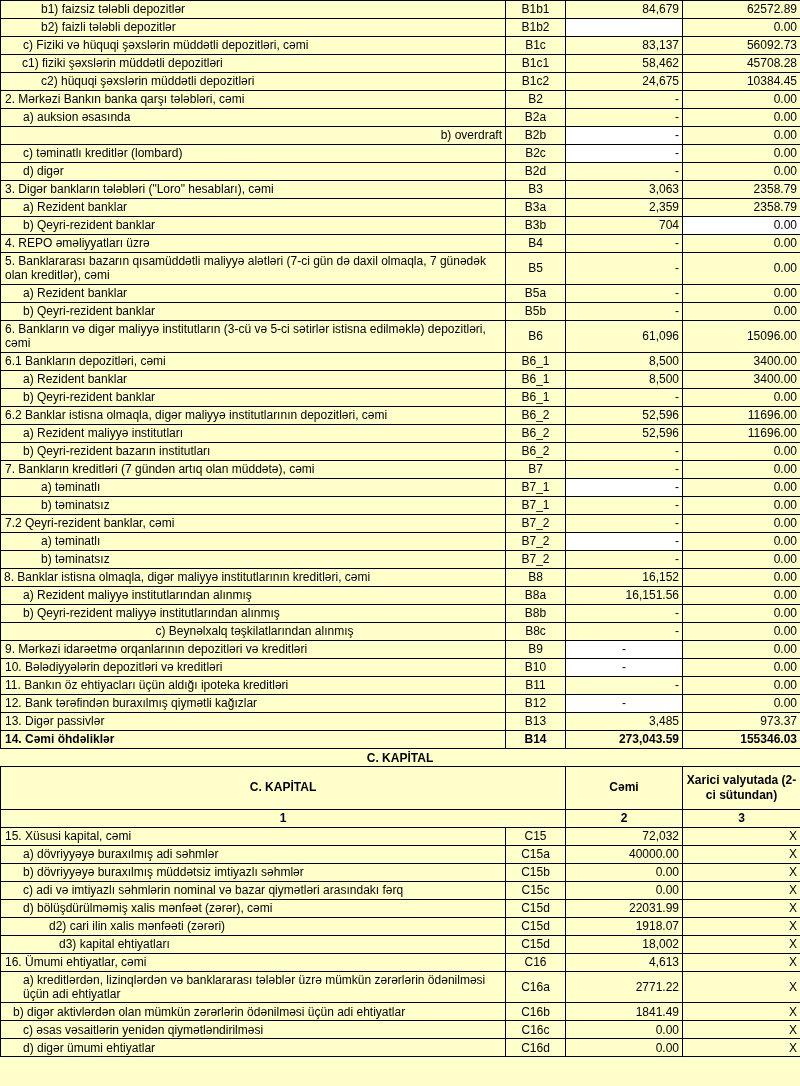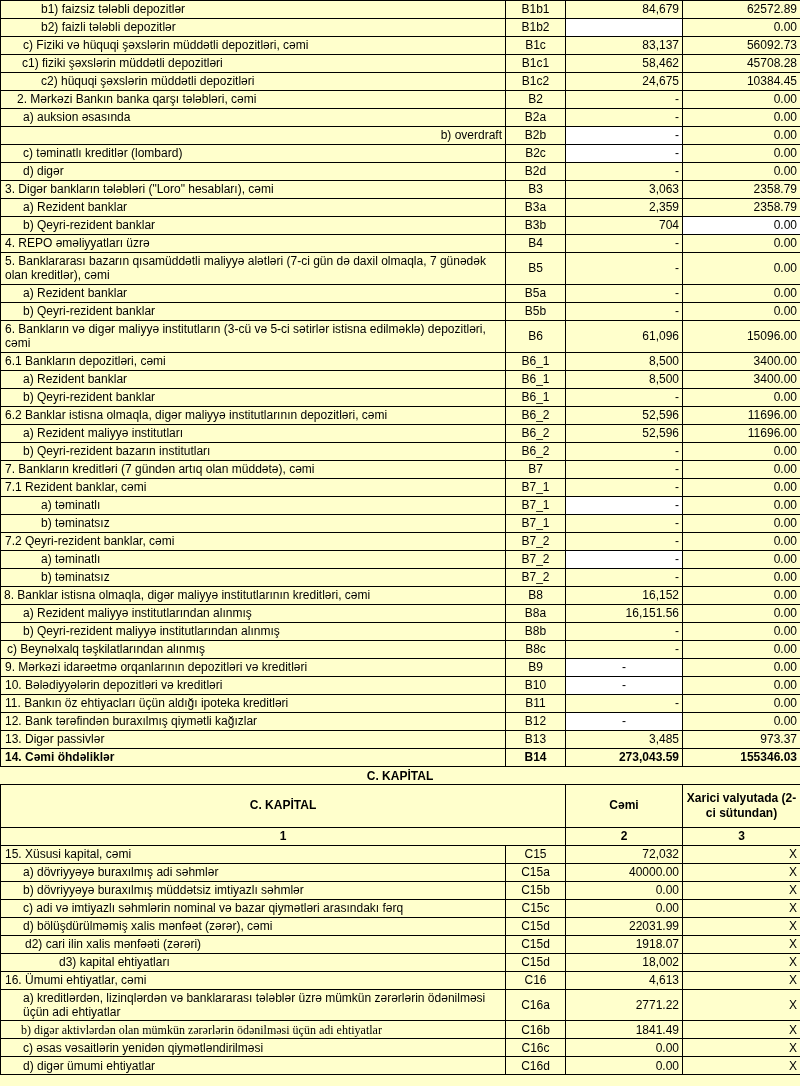--- a/index.html
+++ b/index.html
@@ -71,21 +71,21 @@
           <td class="num">58,462</td>
           <td class="num">45708.28</td>
         </tr>
         <tr>
           <td class="lbl" style="padding-left: 40px;">c2) hüquqi şəxslərin müddətli depozitləri</td>
           <td class="code">B1c2</td>
           <td class="num">24,675</td>
           <td class="num">10384.45</td>
         </tr>
         <tr>
-          <td class="lbl" style="padding-left: 16px;">2. Mərkəzi Bankın banka qarşı tələbləri, cəmi</td>
+          <td class="lbl" style="padding-left: 4px;">2. Mərkəzi Bankın banka qarşı tələbləri, cəmi</td>
           <td class="code">B2</td>
           <td class="num">-</td>
           <td class="num">0.00</td>
         </tr>
         <tr>
           <td class="lbl" style="padding-left: 22px;">a) auksion əsasında</td>
           <td class="code">B2a</td>
           <td class="num">-</td>
           <td class="num">0.00</td>
         </tr>
@@ -191,26 +191,20 @@
           <td class="num">-</td>
           <td class="num">0.00</td>
         </tr>
         <tr>
           <td class="lbl" style="padding-left: 4px;">7. Bankların kreditləri (7 gündən artıq olan müddətə), cəmi</td>
           <td class="code">B7</td>
           <td class="num">-</td>
           <td class="num">0.00</td>
         </tr>
         <tr>
-          <td class="lbl" style="padding-left: 4px;">7.1 Rezident banklar, cəmi</td>
-          <td class="code">B7_1</td>
-          <td class="num">-</td>
-          <td class="num">0.00</td>
-        </tr>
-        <tr>
           <td class="lbl" style="padding-left: 40px;">a) təminatlı</td>
           <td class="code">B7_1</td>
           <td class="num wc">-</td>
           <td class="num">0.00</td>
         </tr>
         <tr>
           <td class="lbl" style="padding-left: 40px;">b) təminatsız</td>
           <td class="code">B7_1</td>
           <td class="num">-</td>
           <td class="num">0.00</td>
@@ -245,21 +239,21 @@
           <td class="num">16,151.56</td>
           <td class="num">0.00</td>
         </tr>
         <tr>
           <td class="lbl" style="padding-left: 22px;">b) Qeyri-rezident maliyyə institutlarından alınmış</td>
           <td class="code">B8b</td>
           <td class="num">-</td>
           <td class="num">0.00</td>
         </tr>
         <tr>
-          <td class="lbl" style="padding-left: 6px;">c) Beynəlxalq təşkilatlarından alınmış</td>
+          <td class="lbl" style="padding-left: 6px; text-align: center;">c) Beynəlxalq təşkilatlarından alınmış</td>
           <td class="code">B8c</td>
           <td class="num">-</td>
           <td class="num">0.00</td>
         </tr>
         <tr>
           <td class="lbl" style="padding-left: 4px;">9. Mərkəzi idarəetmə orqanlarının depozitləri və kreditləri</td>
           <td class="code">B9</td>
           <td class="num wc ctr">-</td>
           <td class="num">0.00</td>
         </tr>
@@ -342,21 +336,21 @@
           <td class="num">0.00</td>
           <td class="num">X</td>
         </tr>
         <tr>
           <td class="lbl" style="padding-left: 22px;">d) bölüşdürülməmiş xalis mənfəət (zərər), cəmi</td>
           <td class="code">C15d</td>
           <td class="num">22031.99</td>
           <td class="num">X</td>
         </tr>
         <tr>
-          <td class="lbl" style="padding-left: 24px;">d2) cari ilin xalis mənfəəti (zərəri)</td>
+          <td class="lbl" style="padding-left: 48px;">d2) cari ilin xalis mənfəəti (zərəri)</td>
           <td class="code">C15d</td>
           <td class="num">1918.07</td>
           <td class="num">X</td>
         </tr>
         <tr>
           <td class="lbl" style="padding-left: 58px;">d3) kapital ehtiyatları</td>
           <td class="code">C15d</td>
           <td class="num">18,002</td>
           <td class="num">X</td>
         </tr>
@@ -366,21 +360,21 @@
           <td class="num">4,613</td>
           <td class="num">X</td>
         </tr>
         <tr>
           <td class="lbl" style="padding-left: 22px; margin-top: 37px;">a) kreditlərdən, lizinqlərdən və banklararası  tələblər üzrə mümkün zərərlərin ödənilməsi üçün adi ehtiyatlar</td>
           <td class="code">C16a</td>
           <td class="num">2771.22</td>
           <td class="num">X</td>
         </tr>
         <tr>
-          <td class="lbl" style="padding-left: 20px; font-family: Liberation Serif, serif;">b) digər aktivlərdən olan mümkün zərərlərin ödənilməsi üçün adi ehtiyatlar</td>
+          <td class="lbl" style="padding-left: 12px;">b) digər aktivlərdən olan mümkün zərərlərin ödənilməsi üçün adi ehtiyatlar</td>
           <td class="code">C16b</td>
           <td class="num">1841.49</td>
           <td class="num">X</td>
         </tr>
         <tr>
           <td class="lbl" style="padding-left: 22px;">c) əsas vəsaitlərin yenidən qiymətləndirilməsi</td>
           <td class="code">C16c</td>
           <td class="num">0.00</td>
           <td class="num">X</td>
         </tr>

